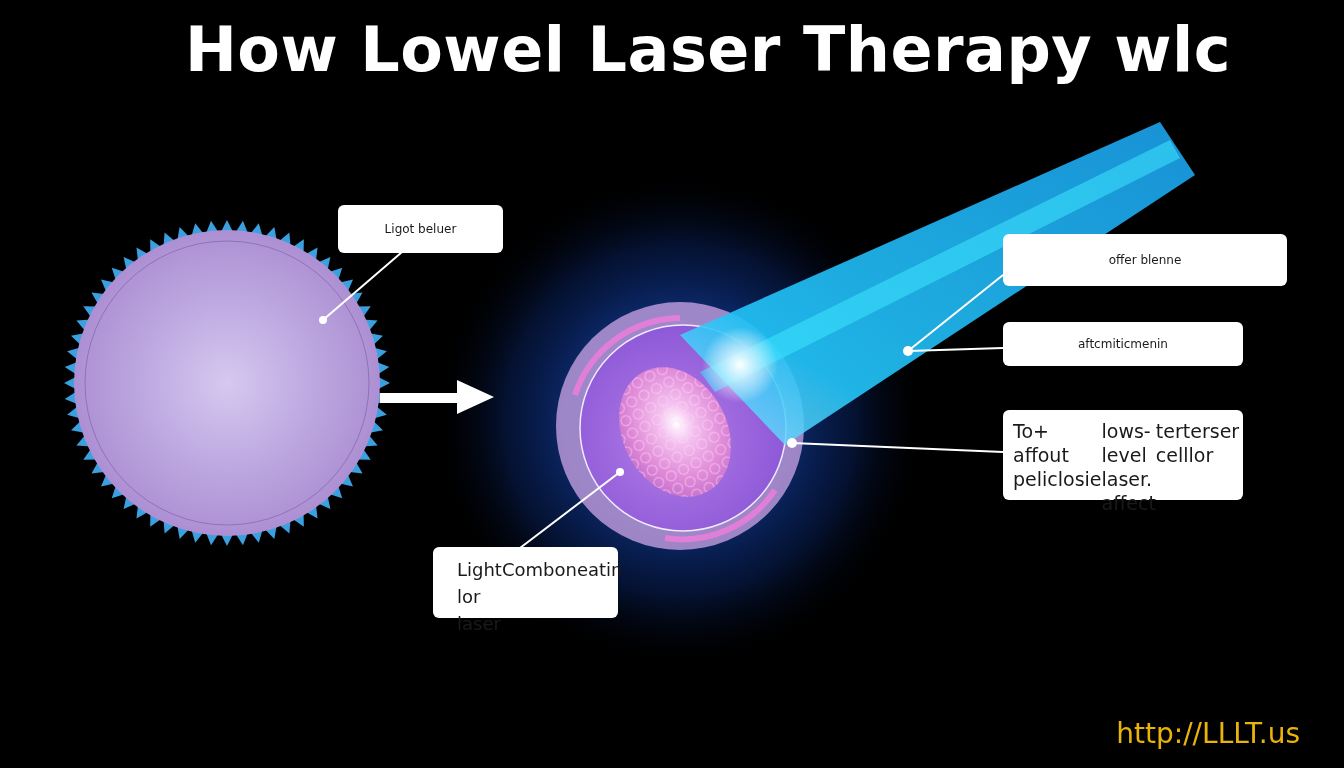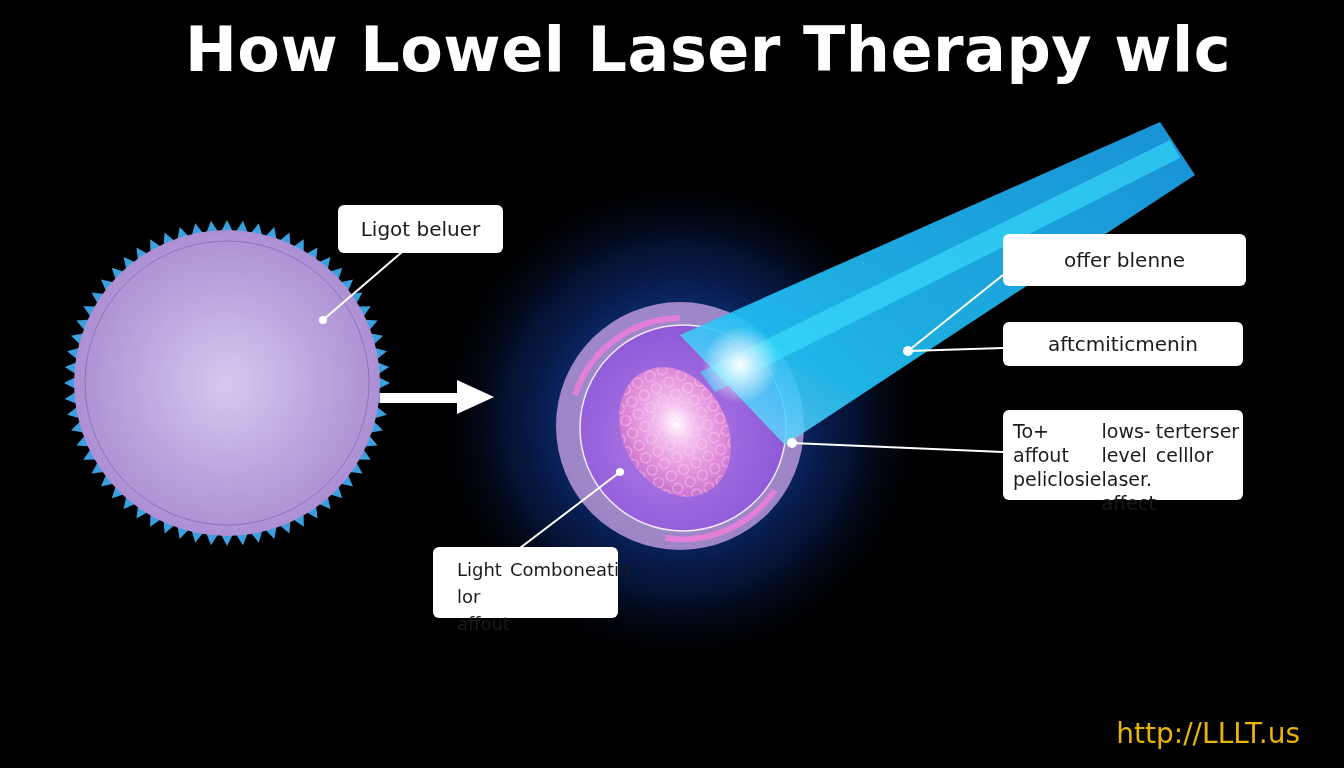--- a/index.html
+++ b/index.html
@@ -33,21 +33,21 @@
       position: absolute;
       left: 0;
       top: 0;
     }
     .label {
       position: absolute;
       background: #ffffff;
       border-radius: 6px;
       color: #1a1a1a;
       font-family: "DejaVu Sans", sans-serif;
-      font-size: 20px;
+      font-size: 12px;
       box-sizing: border-box;
       display: flex;
       align-items: center;
       justify-content: center;
       text-align: center;
     }
     .label.multi {
       justify-content: flex-start;
       align-items: flex-start;
       text-align: left;
@@ -210,32 +210,32 @@
     <circle cx="908" cy="351" r="5"></circle>
     <circle cx="792" cy="443" r="5"></circle>
     <circle cx="620" cy="472" r="4"></circle>
   </g>
 </svg>
 
 <div class="label" style="left:338px; top:205px; width:165px; height:48px;">
   <span>Ligot beluer</span>
 </div>
 
-<div class="label" style="left:1003px; top:234px; width:243px; height:52px;">
+<div class="label" style="left:1003px; top:234px; width:284px; height:52px;">
   <span>offer blenne</span>
 </div>
 
 <div class="label" style="left:1003px; top:322px; width:240px; height:44px;">
   <span>aftcmiticmenin</span>
 </div>
 
 <div class="label multi" style="left:1003px; top:410px; width:240px; height:90px; padding:9px 10px 0 10px; font-size:19px;">
   <span>To+ affout peliclosie</span>
   <span>lows-level laser. affect</span>
   <span>terterser celllor</span>
 </div>
 
 <div class="label multi" style="left:433px; top:547px; width:185px; height:71px; padding:9px 0 0 24px; font-size:18px; line-height:27px;">
-  <span>Light lor affout</span>
+  <span>Light lor laser</span>
   <span>Comboneatin</span>
 </div>
 
 <div class="footer-url">http://LLLT.us</div>
 
 </body></html>

